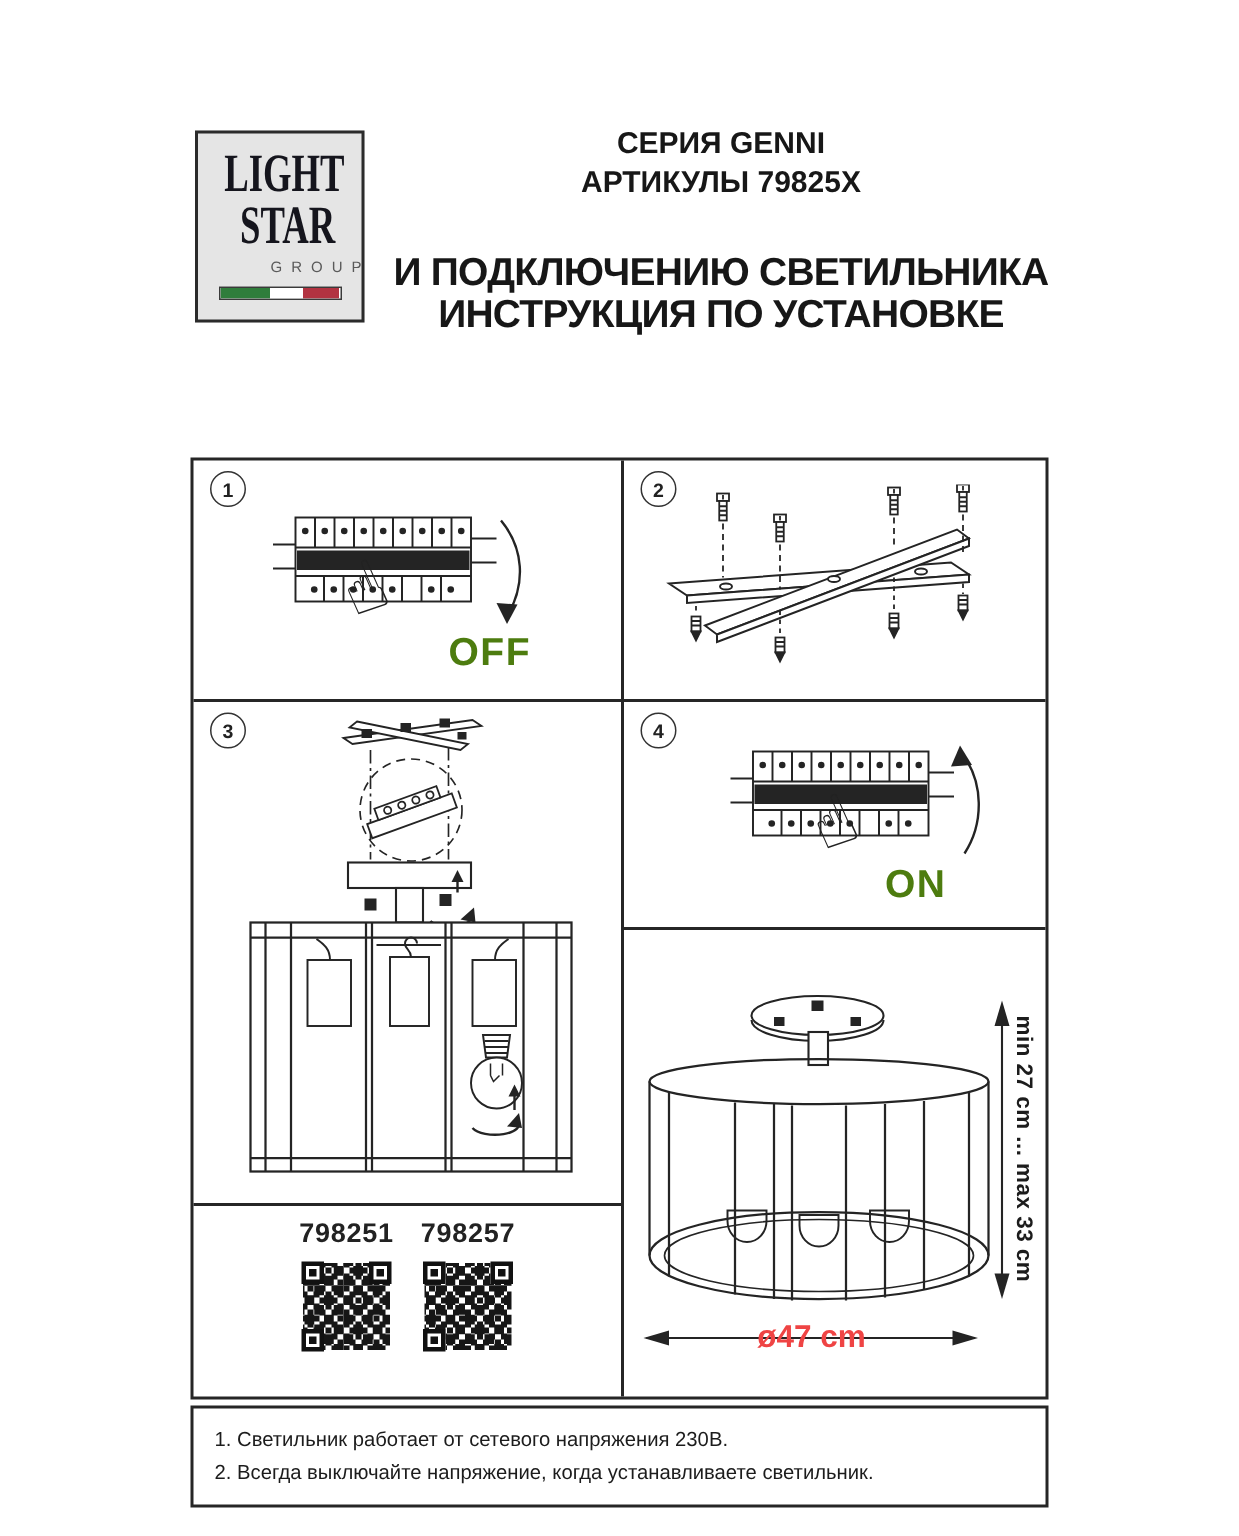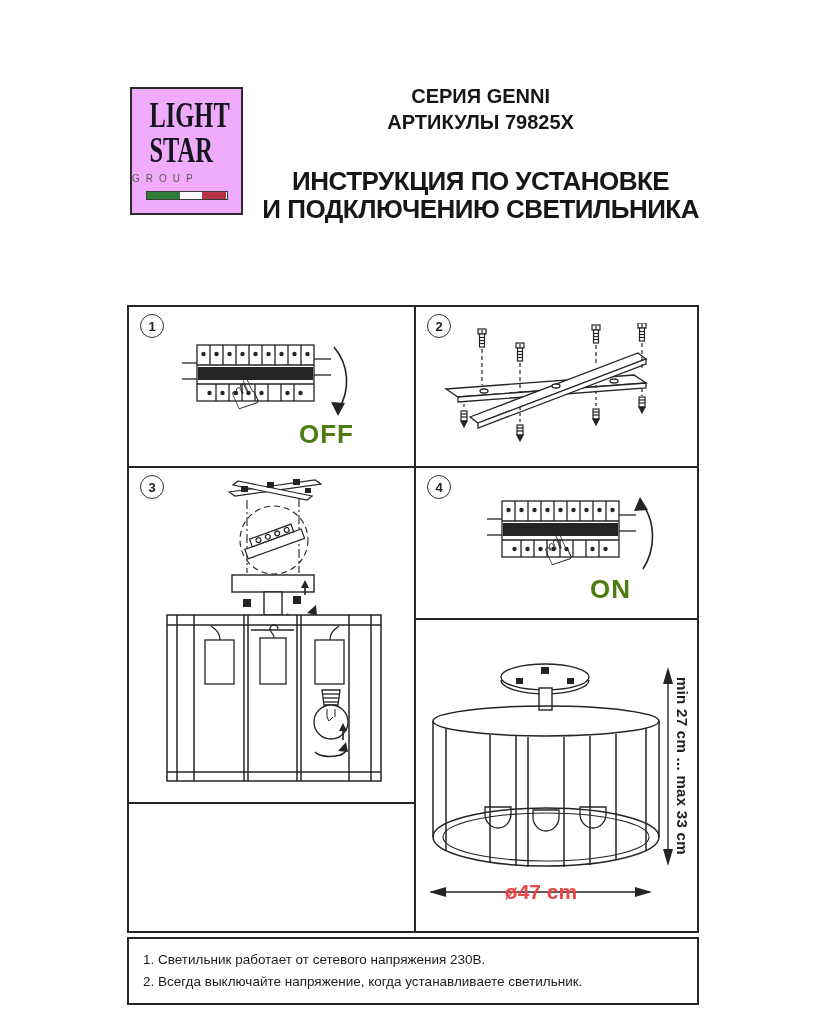--- a/index.html
+++ b/index.html
@@ -9,21 +9,21 @@
     font-family:"Liberation Sans", sans-serif;
     color:#1d1d1d;
     position:relative;
     -webkit-font-smoothing:antialiased;
   }
   .sheet { position:absolute; inset:0; background:#ffffff; overflow:hidden; }
 
   
   .logo-box {
     position:absolute; left:130px; top:87px; width:113px; height:128px;
-    border:2px solid #2b2b2b; text-align:left; padding-top:9px; background:#f0abfc;
+    border:2px solid #2b2b2b; text-align:right; padding-top:9px; background:#e5e5e5;
   }
   .logo-word {
     font-family:"Liberation Serif", serif; font-weight:bold; color:#15151d;
     font-size:36px; line-height:35px; transform:scaleX(.68); transform-origin:50% 50%;
     white-space:nowrap;
   }
   .logo-group {
     font-size:10px; letter-spacing:6px; margin-right:-6px; color:#5a5a5a;
     margin-top:3px; line-height:16px;
   }
@@ -126,22 +126,22 @@
       <i class="g"></i>
         <i class="w"></i>
         <i class="r"></i>
     </div>
   </div>
 
   <div class="head">
     <div class="series">СЕРИЯ GENNI</div>
     <div class="articles">АРТИКУЛЫ 79825X</div>
     <div class="title">
+      <div>И ПОДКЛЮЧЕНИЮ СВЕТИЛЬНИКА</div>
       <div>ИНСТРУКЦИЯ ПО УСТАНОВКЕ</div>
-      <div>И ПОДКЛЮЧЕНИЮ СВЕТИЛЬНИКА</div>
     </div>
   </div>
 
   <div class="grid">
     <div class="vline"></div>
       <div class="hline1"></div>
       <div class="hline2"></div>
       <div class="hline3"></div>
 
     <div class="panel p1">
@@ -396,20 +396,40 @@
         </g>
         <g stroke="#242424" fill="none" stroke-width="1.6">
           <path d="M157,74 C170,54 170,26 155,7"></path>
         </g>
         <polygon points="148,16 154,2 162,15" fill="#242424"></polygon>
       </svg>
       <span class="hand" style="left:126px; top:57px;">☝</span>
       <span class="step-label" style="left:174px; top:106px;">ON</span>
     </div>
 
+    <div class="panel pqr">
+      <div class="codes">
+        <div class="code">
+          <div class="cnum">798251</div>
+          <div class="qr">
+            <i class="f tl"></i>
+              <i class="f tr"></i>
+              <i class="f bl"></i>
+          </div>
+        </div>
+        <div class="code">
+          <div class="cnum">798257</div>
+          <div class="qr">
+            <i class="f tl"></i>
+              <i class="f tr"></i>
+              <i class="f bl"></i>
+          </div>
+        </div>
+      </div>
+    </div>
 
     <div class="panel plamp">
       <svg class="fig" style="left:0; top:0;" width="281" height="311" viewBox="0 0 281 311">
 
         <g stroke="#242424" fill="none" stroke-width="1.4">
           <ellipse cx="129" cy="57" rx="44" ry="13" fill="#fff"></ellipse>
           <path d="M85,60 a44,14 0 0 0 88,0"></path>
           <rect x="123" y="68" width="13" height="22" fill="#fff"></rect>
         </g>
         <g fill="#242424">

